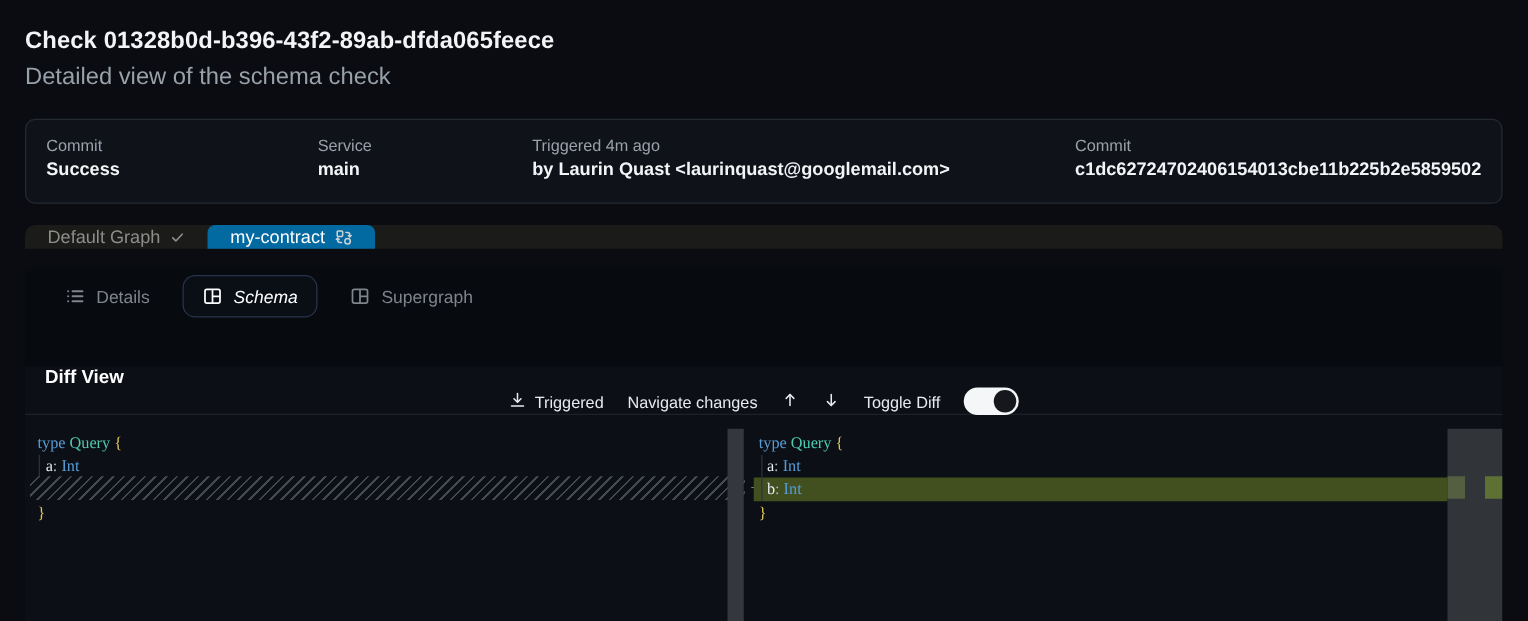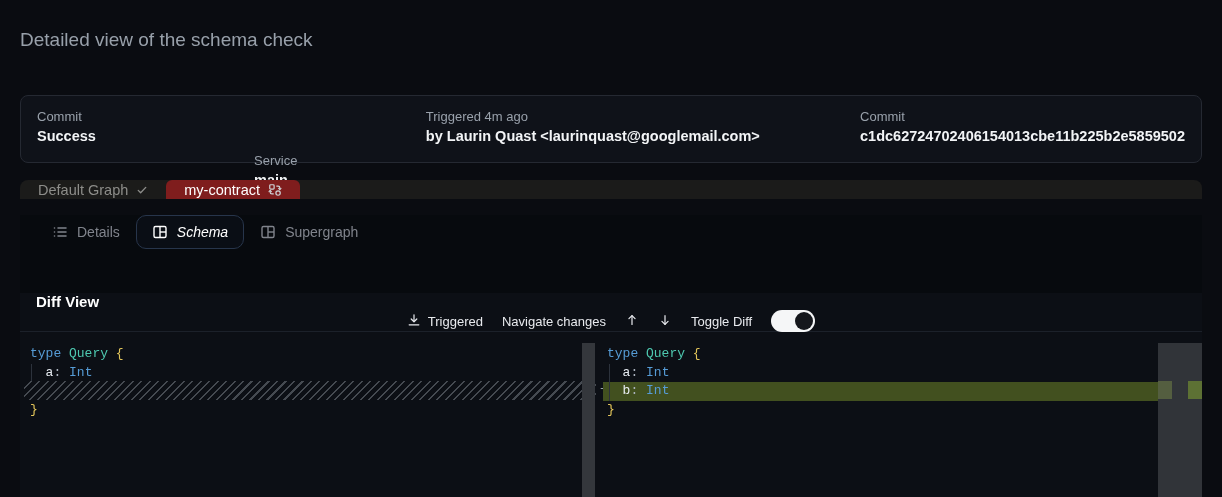--- a/index.html
+++ b/index.html
@@ -14,41 +14,41 @@
   .page-header { position:absolute; left:20px; top:22px; }
   .page-title { font-size:19px; font-weight:700; color:#f2f4f6; letter-spacing:.1px; }
   .page-subtitle { margin-top:7px; font-size:19px; color:#98a0aa; }
 
   
   .summary-card {
     position:absolute; left:20px; top:95px; width:1182px; height:68px;
     background:#0f1219; border:1px solid #252932; border-radius:8px;
     display:flex; padding:13px 16px 0 16px;
   }
-  .sum-col-1 { width:220px; } .sum-col-2 { width:174px;margin-top:44px; } .sum-col-3 { width:440px; }
+  .sum-col-1 { width:220px; } .sum-col-2 { width:174px; } .sum-col-3 { width:440px; }
   .sum-label { font-size:13px; color:#99a1ab; }
   .sum-value { margin-top:4px; font-size:14.5px; font-weight:700; color:#f2f4f6; }
 
   
   .main { position:absolute; left:20px; top:180px; width:1182px; bottom:0; }
 
   .graph-tabs {
     height:19px; background:#1b1b1a; border-radius:8px 8px 0 0;
     display:flex; align-items:stretch;
   }
   .gtab {
     display:flex; align-items:center; gap:8px; padding:0 18px;
     font-size:14.5px; color:#8d8d8a; cursor:default;
   }
-  .gtab.active { background:#7f1d1d; color:#ffffff; border-radius:6px 6px 0 0; font-weight:400; }
+  .gtab.active { background:#0369a1; color:#ffffff; border-radius:6px 6px 0 0; font-weight:400; }
   .gtab svg { display:block; }
 
   .panel-body { position:absolute; top:35px; left:0; right:0; bottom:0; background:#070a0e; }
 
-  .view-tabs { height:43px; display:flex; align-items:flex-start; padding-left:16px; }
+  .view-tabs { height:43px; display:flex; align-items:center; padding-left:16px; gap:10px; }
   .vtab {
     display:flex; align-items:center; gap:9px; padding:8px 15px;
     font-size:14px; color:#80848c; border:1px solid transparent; border-radius:10px;
   }
   .vtab.active { color:#ffffff; border-color:#27354b; background:#0a0e15;font-style:italic; }
   .vtab svg { display:block; }
 
   
   .diff-section { position:absolute; top:78px; left:0; right:0; bottom:0; background:#0c0f15; }
   .diff-header {
@@ -63,21 +63,21 @@
   .switch.on { background:#f5f6f7; }
   .switch .knob {
     position:absolute; top:2px; left:2px; width:18px; height:18px; border-radius:50%;
     background:#15171c; transition:none;
   }
   .switch.on .knob { left:24px; }
 
   
   .editor {
     position:absolute; top:40px; left:0; right:0; bottom:0; overflow:hidden;
-    font-family:Liberation Mono, monospace; font-size:13px; color:#d4d8de;
+    font-family:Liberation Serif, serif; font-size:13px; color:#d4d8de;
   }
   .pane { position:absolute; top:0; height:100%; padding-top:12px; }
   .pane-left { left:0; width:575px; }
   .pane-right { left:583px; width:555px; }
   .code-line { height:18.5px; line-height:18.5px; white-space:pre; position:relative; }
   .pane-left .code-line { padding-left:10px; }
   .pane-right .code-line { padding-left:4px; }
   .indent-guide { position:absolute; top:0; bottom:0; border-left:1px solid #2c323c; }
   .pane-left .indent-guide { left:11px; }
   .pane-right .indent-guide { left:6px; }
@@ -100,20 +100,21 @@
   }
   .sb-tint { position:absolute; left:0; top:38px; width:14px; height:18px; }
   .sb-marker { position:absolute; left:30px; top:38px; width:14px; height:18px; }
 </style>
 </head>
 <body>
 
 <div class="app">
 
   <div class="page-header">
+    <div class="page-title">Check 01328b0d-b396-43f2-89ab-dfda065feece</div>
     <div class="page-subtitle">Detailed view of the schema check</div>
   </div>
 
   <div class="summary-card">
     <div class="sum-col-1">
       <div class="sum-label">Commit</div>
       <div class="sum-value">Success</div>
     </div>
     <div class="sum-col-2">
       <div class="sum-label">Service</div>

